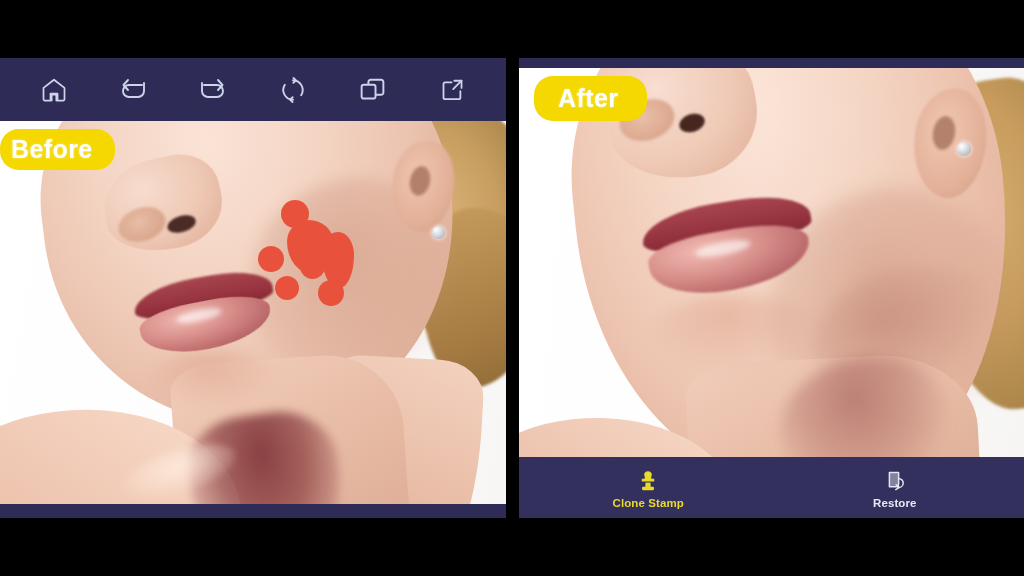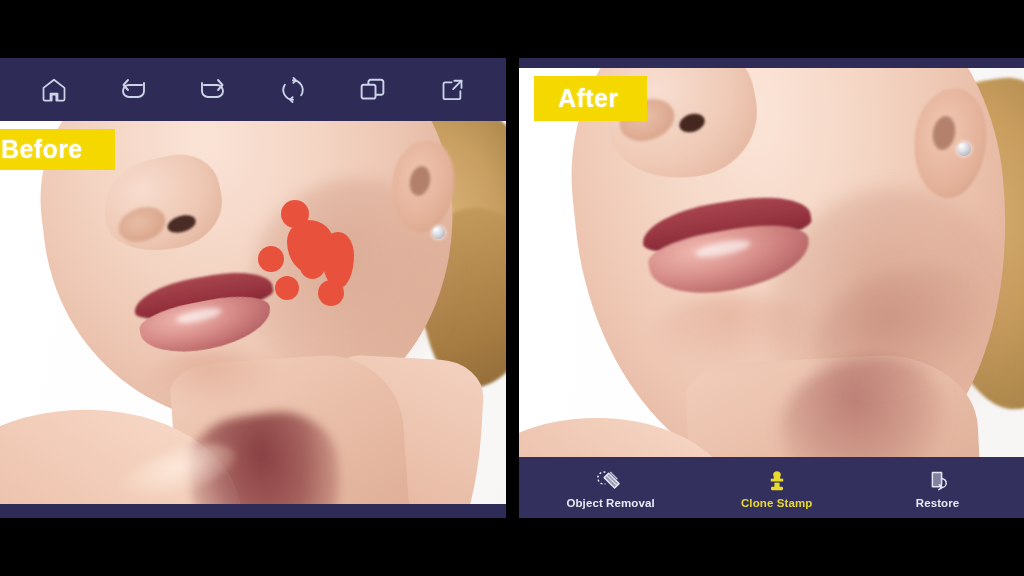--- a/index.html
+++ b/index.html
@@ -86,22 +86,23 @@
   .badge {
     position:absolute;
     background:#f4d800;
     color:#ffffff;
     font-size:25px;
     font-weight:bold;
     letter-spacing:.4px;
     display:flex; align-items:center;
     z-index:45;
     text-shadow:0 0 3px rgba(255,255,255,.45);
-  }
-  #badge-before { left:0px;  top:71px;  width:115px; height:41px; padding-left:1px; }
+    border-radius:19px;
+  }
+  #badge-before { left:0px;  top:71px;  width:115px; height:41px; padding-left:11px; }
   #badge-after  { left:15px; top:18px;  width:113px; height:45px; padding-left:24px; }
 
   
   .photo { position:absolute; inset:0; background:#fdfdfd; }
 
   
   
   #pl-bg { position:absolute; inset:0;
     background:linear-gradient(100deg,#ffffff 0%,#fdfdfd 45%,#f7f6f5 100%); }
 
@@ -474,31 +475,20 @@
       <div id="pr-lip-gloss"></div>
       <div id="pr-chin"></div>
     </div>
 
     <div id="right-top-strip"></div>
 
     <div class="badge" id="badge-after">After</div>
 
     <div id="bottom-toolbar">
 
-      <div class="tool">
-        <span class="ticon">
-          <svg width="30" height="26" viewBox="0 0 30 26" fill="none" stroke="#e3e5f1" stroke-width="1.5" stroke-linejoin="round">
-            <path d="M12.6 5.2 23 15.6l-4.4 4.4L8.2 9.6z" fill="#e3e5f1" fill-opacity=".55"></path>
-            <path d="M10.6 7.2 21 17.6" stroke-opacity=".8"></path>
-            <path d="M14.2 4 21.4 11.2" stroke-opacity=".8"></path>
-            <path d="M9.4 4.2a6 6 0 1 0 0 11.6" stroke-dasharray="2 2.2"></path>
-          </svg>
-        </span>
-        <span class="tlabel">Object Removal</span>
-      </div>
 
 
       <div class="tool active">
         <span class="ticon">
           <svg width="28" height="26" viewBox="0 0 28 26" fill="none">
             <path d="M14 3.2c-2.3 0-3.8 1.5-3.8 3.4 0 1.3.7 2.1.7 3.1 0 .7-.5 1.1-1.4 1.1H7.8v2.8h12.4v-2.8h-1.7c-.9 0-1.4-.4-1.4-1.1 0-1 .7-1.8.7-3.1 0-1.9-1.5-3.4-3.8-3.4z" fill="#e9d92b"></path>
             <rect x="11.4" y="14.6" width="5.2" height="4.4" fill="#e9d92b"></rect>
             <rect x="8" y="18.8" width="12" height="3.4" rx="1.1" fill="#e9d92b"></rect>
           </svg>
         </span>

